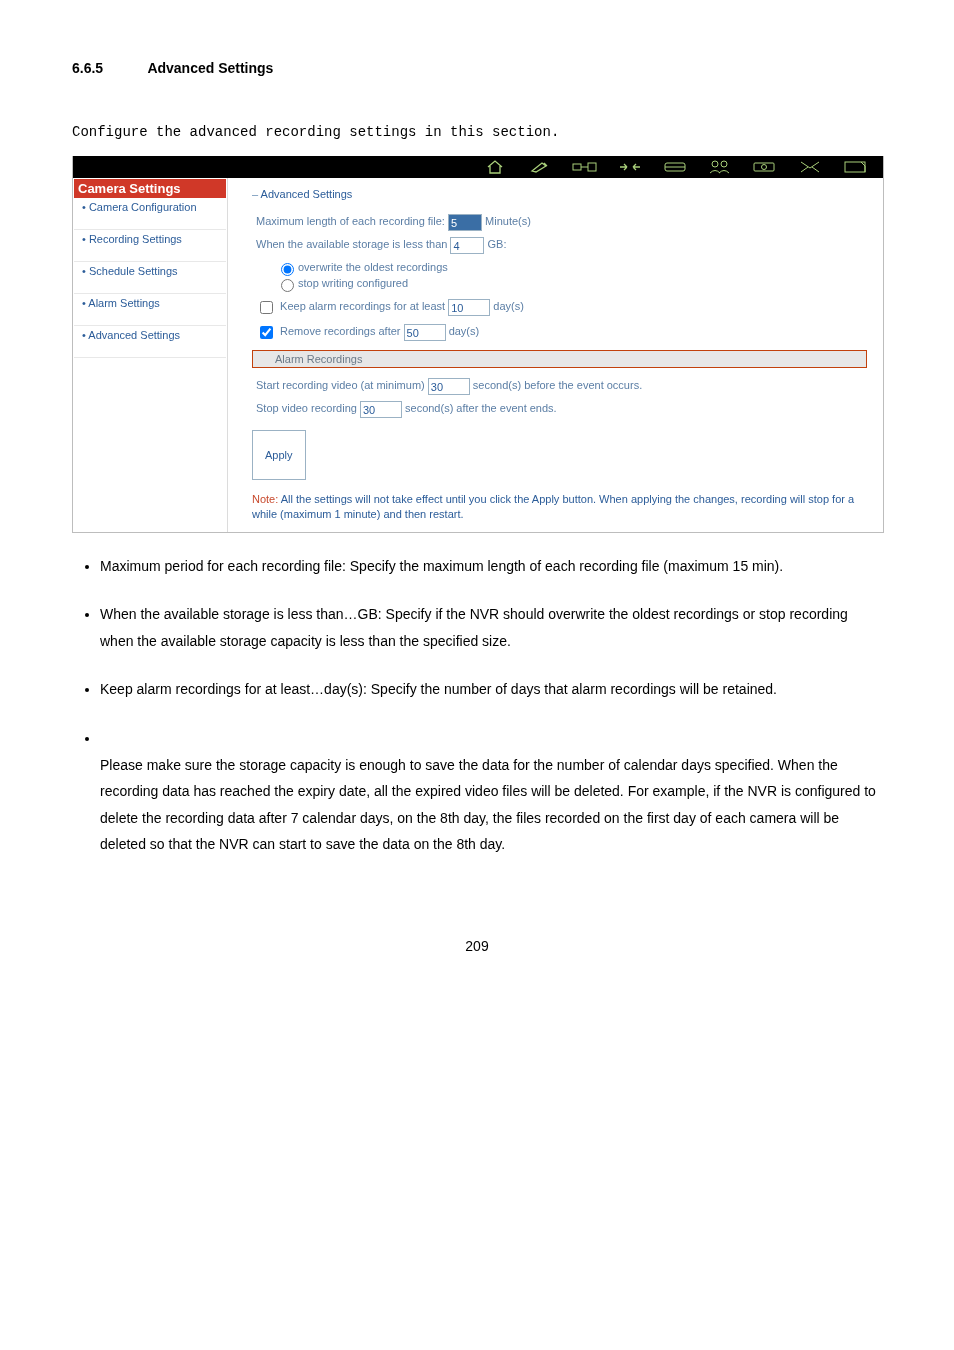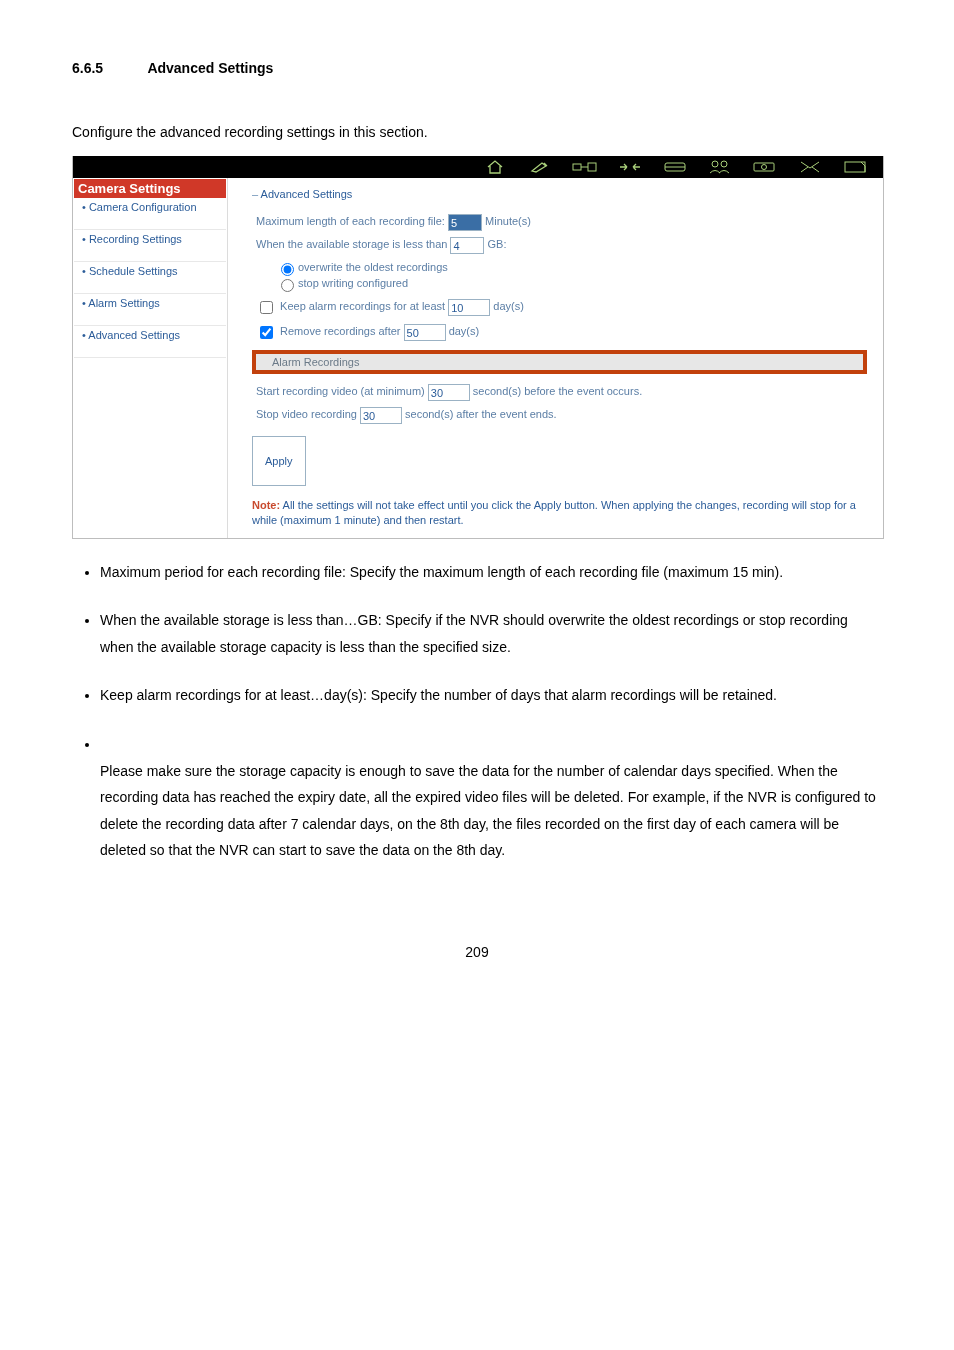--- a/index.html
+++ b/index.html
@@ -12,21 +12,21 @@
     width: 954px;
     box-sizing: border-box;
   }
   h3.section-heading {
     font-family: Verdana, sans-serif;
     font-size: 14px;
     font-weight: bold;
     margin: 0 0 48px 0;
   }
   h3.section-heading .num { display:inline-block; width:72px; }
-  p.intro { margin: 0 0 16px 0; }
+  p.intro { margin: 0 0 16px 0; font-family: Liberation Mono, monospace; }
 
   .shot {
     border: 1px solid #bdbdbd;
     border-top: none;
     width: 100%;
     font-family: Tahoma, Verdana, sans-serif;
     font-size: 11px;
     color: #305d8a;
   }
   .shot table { border-collapse: collapse; width: 100%; }
@@ -89,36 +89,36 @@
     font-size: 11px;
     padding: 0 2px;
     color: #2b5c99;
     width: 36px;
     vertical-align: middle;
   }
   input.txt.sel { background:#3a6ea5; color:#fff; }
   .chk { vertical-align: middle; margin-right:4px; }
   .sect-bar {
     background: #e7e7e7;
-    border: 4px solid #c2410c;
-    padding: 2px 16px;
+    border: 1px solid #c2410c;
+    padding: 2px 22px;
     margin: 8px 0 10px 0;
     color: #6b7a88;
   }
   .btn {
     border: 1px solid #9bb2c4;
     background: #fff;
     color: #2b5c99;
     font-size: 11px;
     padding: 18px 12px;
     cursor: pointer;
     margin-top: 6px;
   }
   .note { margin-top: 12px; color:#2b5c99; line-height:1.35; }
-  .note b { color:#c84a2e; font-weight:bold; }
+  .note b { color:#c84a2e; font-weight:normal; }
 
   ul.body-list {
     list-style: disc;
     padding-left: 28px;
     margin: 20px 0 0 0;
   }
   ul.body-list > li {
     margin: 18px 0 22px 0;
     line-height: 1.9;
   }

